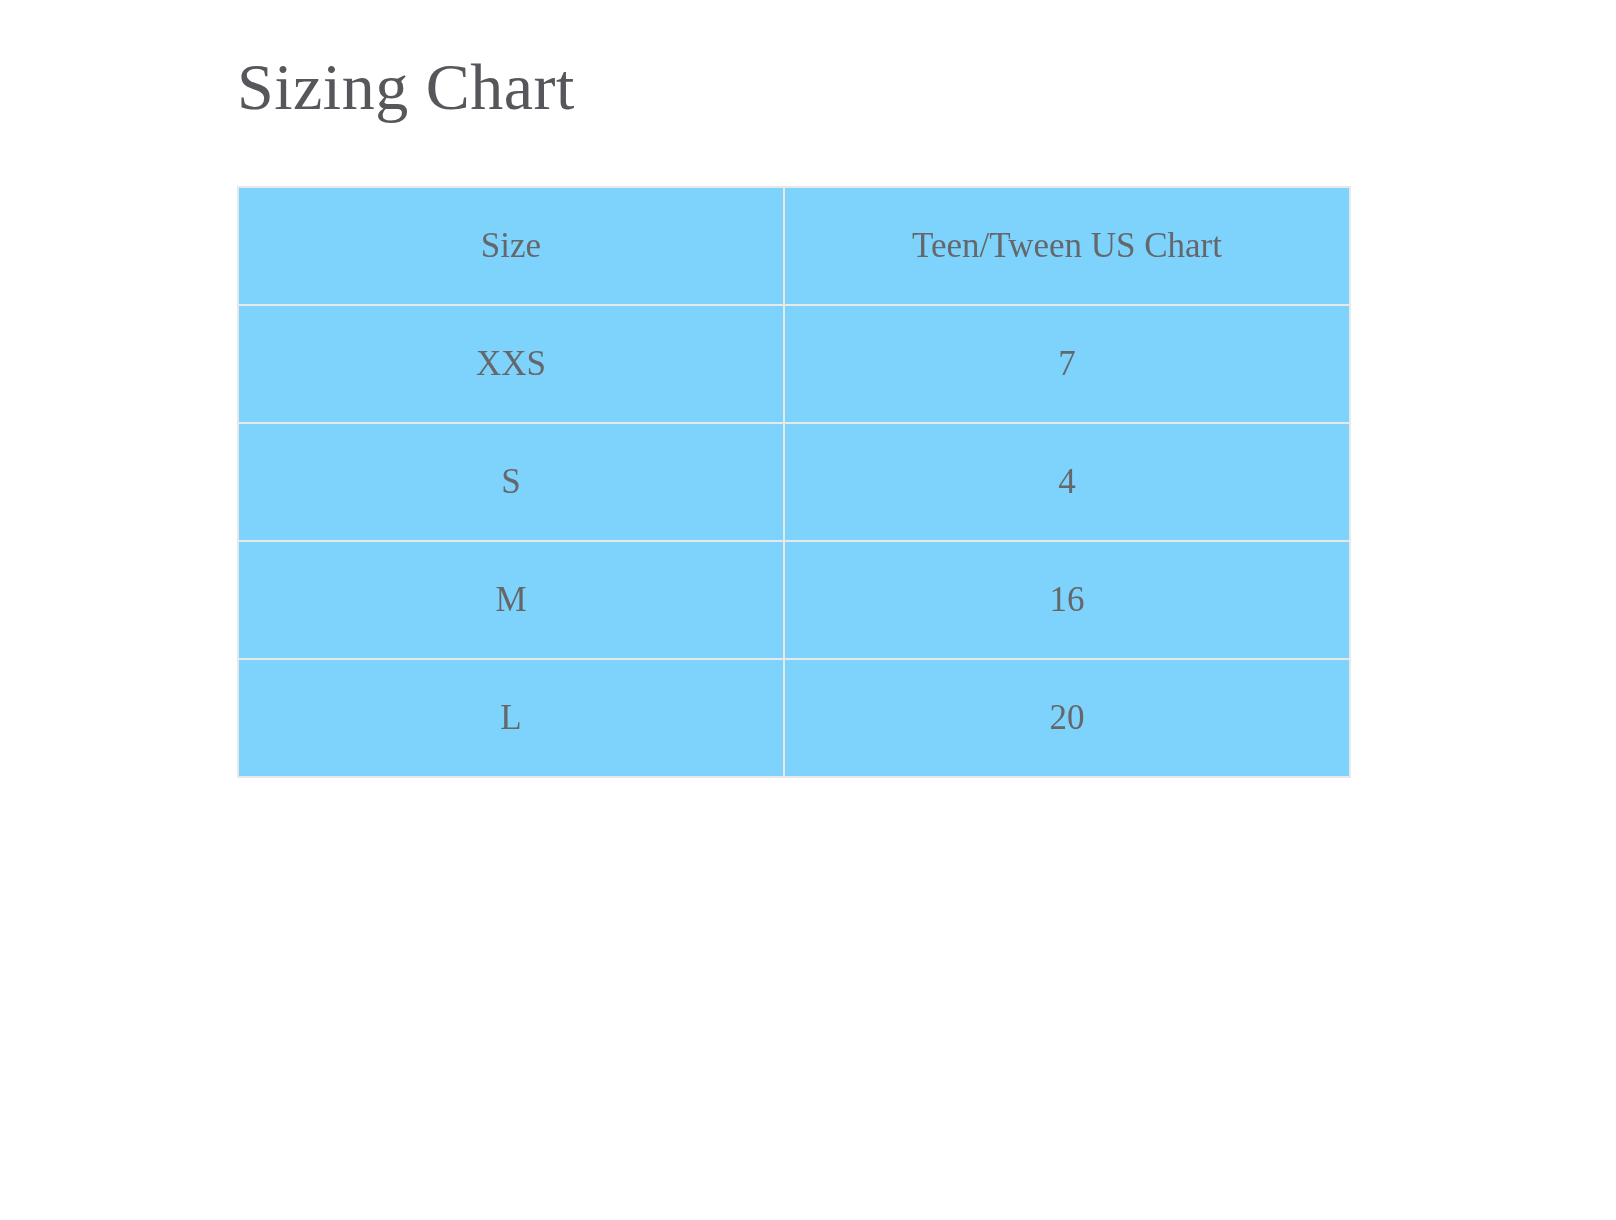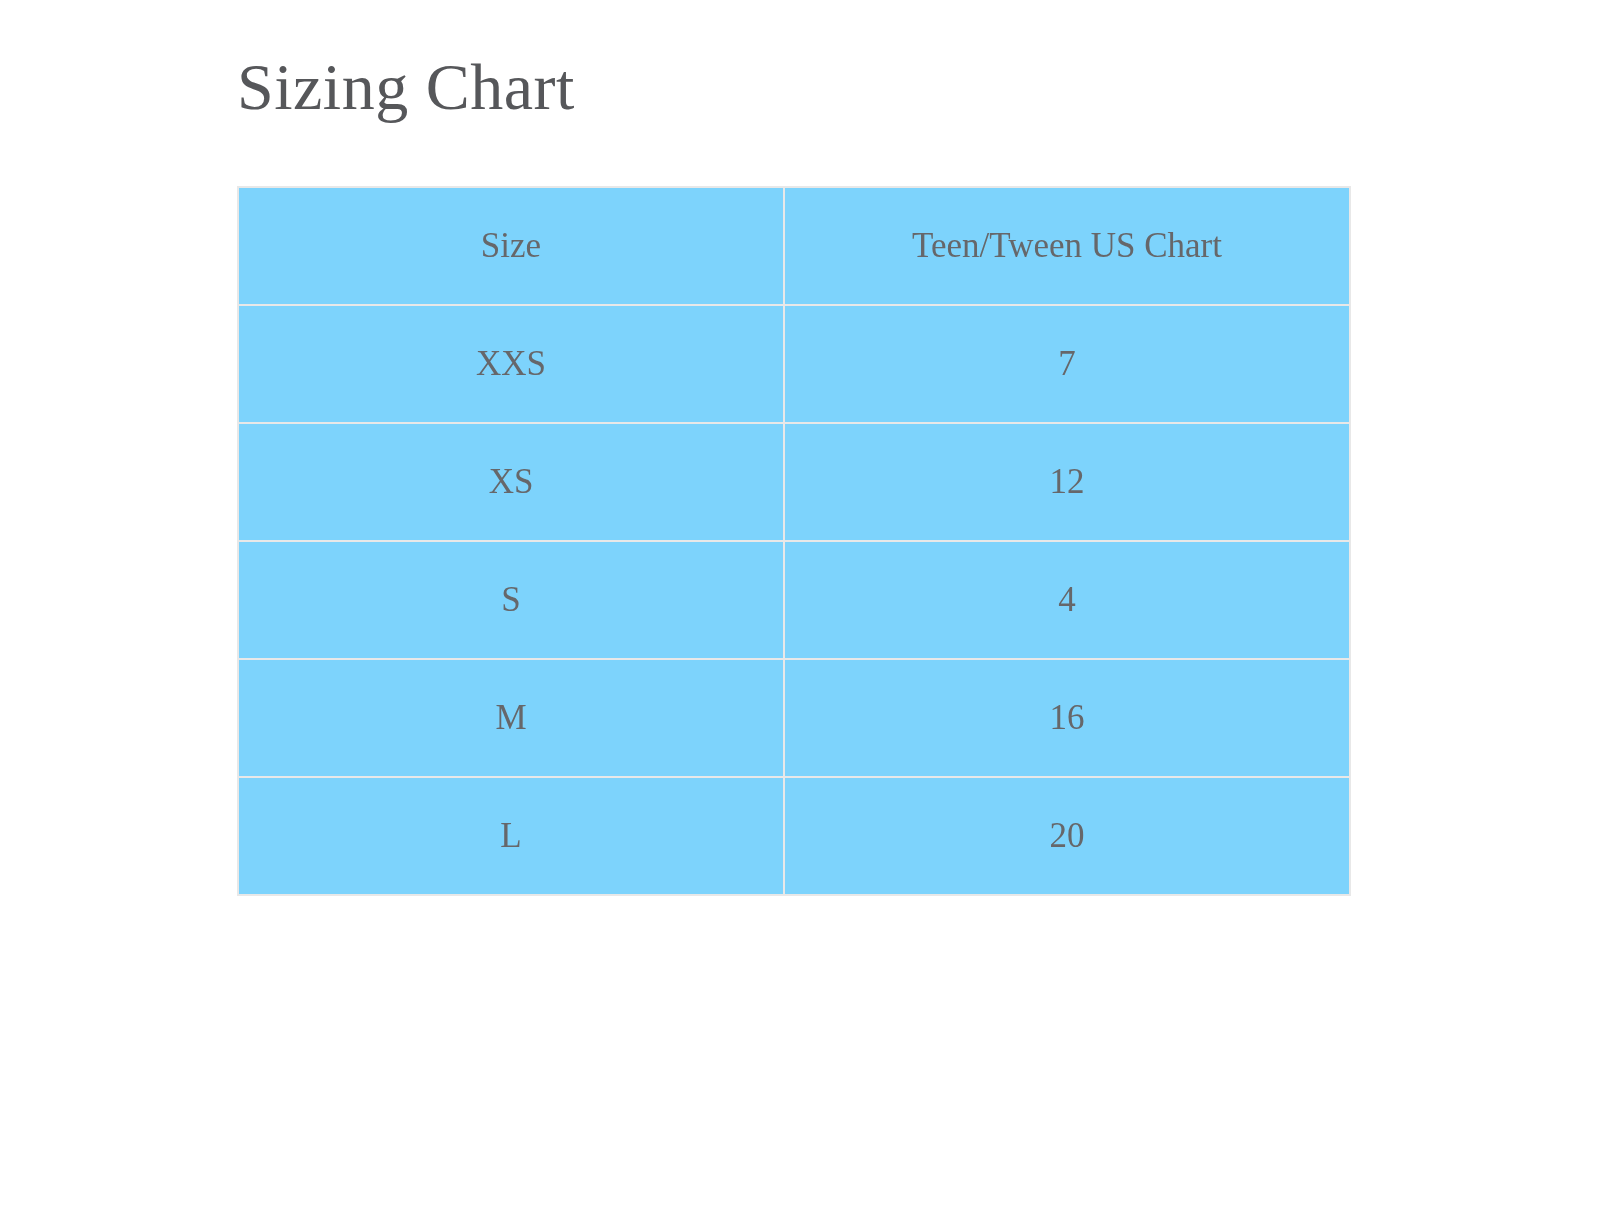--- a/index.html
+++ b/index.html
@@ -70,24 +70,20 @@
           <th>Size</th>
           <th>Teen/Tween US Chart</th>
         </tr>
       </thead>
       <tbody>
         <tr>
           <td>XXS</td>
           <td>7</td>
         </tr>
         <tr>
-          <td>XS</td>
-          <td>12</td>
-        </tr>
-        <tr>
           <td>S</td>
           <td>4</td>
         </tr>
         <tr>
           <td>M</td>
           <td>16</td>
         </tr>
         <tr>
           <td>L</td>
           <td>20</td>

